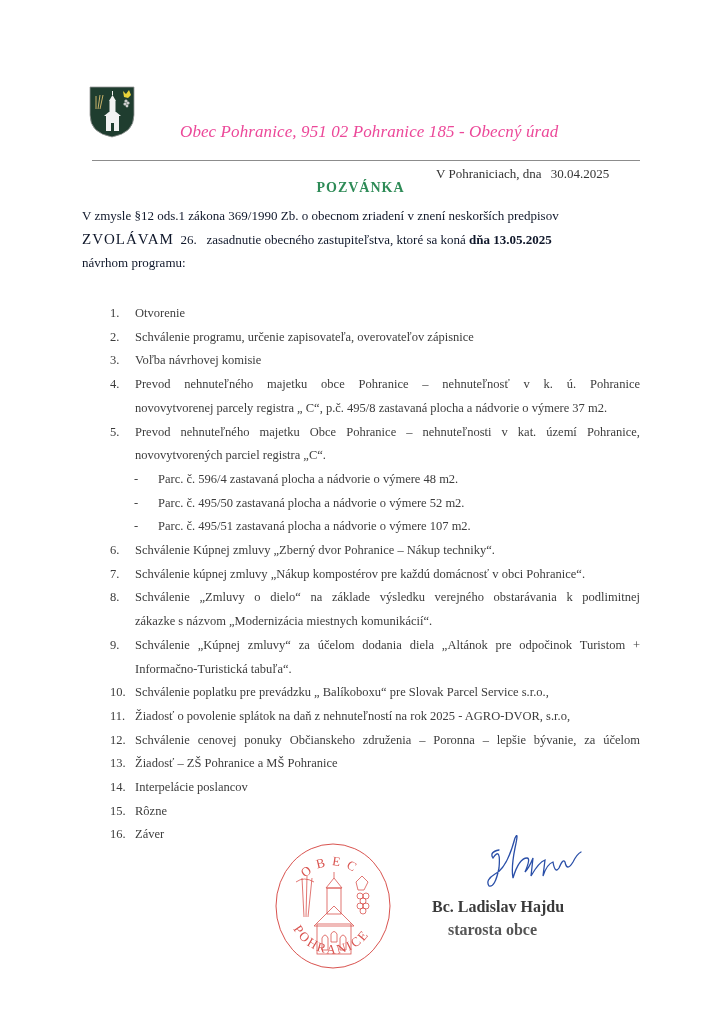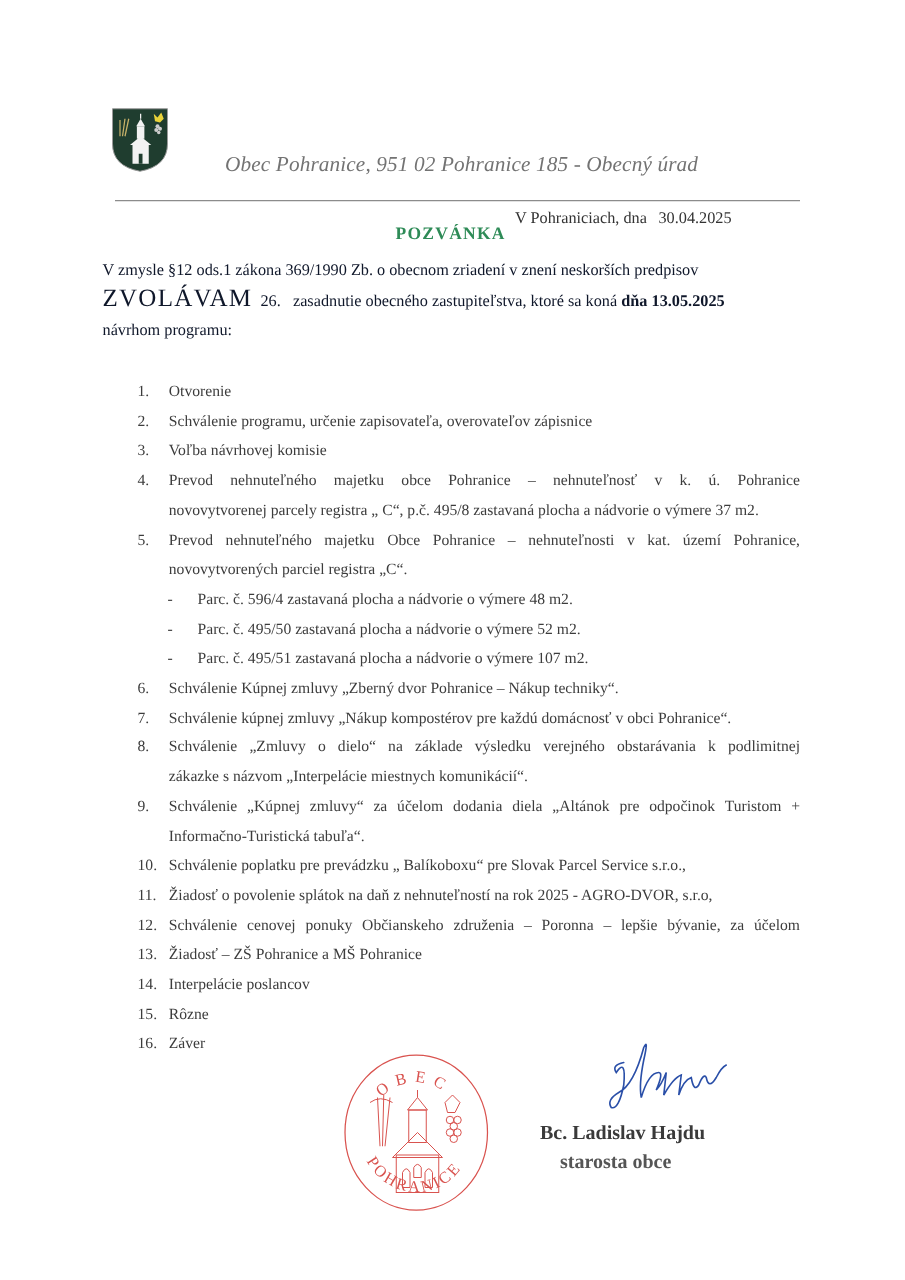--- a/index.html
+++ b/index.html
@@ -2,30 +2,30 @@
 <html><head>
 <meta charset="utf-8">
 <style>
   html, body { margin: 0; padding: 0; background: #ffffff; }
   body { width: 724px; height: 1024px; position: relative; overflow: hidden;
          font-family: "DejaVu Serif", "Liberation Serif", serif; color: #3a3a3a; }
   .page { position: absolute; inset: 0; }
 
   .coat { position: absolute; left: 88px; top: 85px; width: 48px; height: 54px; }
   .header-title { position: absolute; left: 180px; top: 122px; font-family: "Liberation Serif", serif;
-                  font-style: italic; font-size: 17px; color: #737373; letter-spacing: 0.1px; white-space: nowrap; }
+                  font-style: italic; font-size: 17px; color: #ec4899; letter-spacing: 0.1px; white-space: nowrap; }
   .rule { position: absolute; left: 92px; top: 160px; width: 548px; height: 0; border-top: 1px solid #8c8c8c; }
-  .dateline { position: absolute; left: 412px; top: 166px; font-family: "Liberation Serif", serif;
+  .dateline { position: absolute; left: 436px; top: 166px; font-family: "Liberation Serif", serif;
               font-size: 13px; color: #333; white-space: nowrap; }
   .dateline .date { margin-left: 6px; }
   .title { position: absolute; left: 0; width: 721px; top: 180px; text-align: center;
            font-family: "Liberation Serif", serif; font-weight: bold; font-size: 14px; letter-spacing: 1px; color: #2e8b57; }
   .intro { position: absolute; left: 82px; width: 560px; top: 204px; text-align: left;
            font-family: "Liberation Serif", serif; font-size: 13px; line-height: 23.5px; color: #0f172a; }
-  .intro .big { font-size: 20px; letter-spacing: 1px; }
+  .intro .big { font-size: 15px; letter-spacing: 1px; }
   .intro b { font-weight: bold; }
 
   .items { position: absolute; left: 110px; top: 302px; width: 530px; margin: 0; padding: 0; list-style: none;
            font-family: "Liberation Serif", serif; font-size: 12.5px; color: #3c3c3c; }
   .item { position: relative; padding-left: 25px; line-height: 23.7px; margin: 0; }
   .item .num { position: absolute; left: 0; top: 0; }
   .item .justify { text-align: justify; text-align-last: justify; }
   .sub { position: relative; padding-left: 48px; line-height: 23.7px; }
   .sub .dash { position: absolute; left: 24px; }
 
@@ -111,21 +111,21 @@
         <span class="num">6.</span>
         <div> Schválenie Kúpnej zmluvy  „Zberný dvor Pohranice – Nákup techniky“.</div>
       </li>
     <li class="item">
         <span class="num">7.</span>
         <div>Schválenie kúpnej zmluvy „Nákup kompostérov pre každú domácnosť v obci Pohranice“.</div>
       </li>
     <li class="item">
         <span class="num">8.</span>
         <div class="justify">Schválenie  „Zmluvy  o dielo“  na   základe   výsledku  verejného  obstarávania  k podlimitnej</div>
-        <div>zákazke s názvom „Interpelácie  miestnych komunikácií“.</div>
+        <div>zákazke s názvom „Modernizácia  miestnych komunikácií“.</div>
       </li>
     <li class="item">
         <span class="num">9.</span>
         <div class="justify">Schválenie  „Kúpnej zmluvy“  za účelom dodania diela  „Altánok pre odpočinok Turistom  +</div>
         <div>Informačno-Turistická tabuľa“.</div>
       </li>
     <li class="item">
         <span class="num">10.</span>
         <div>Schválenie poplatku  pre prevádzku „ Balíkoboxu“ pre Slovak Parcel Service s.r.o.,</div>
       </li>

